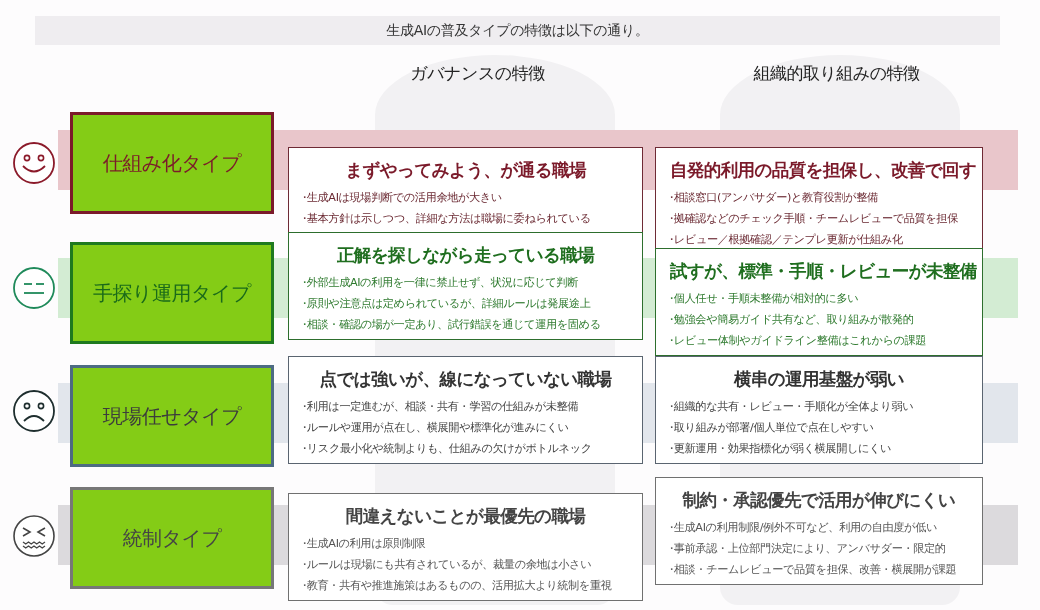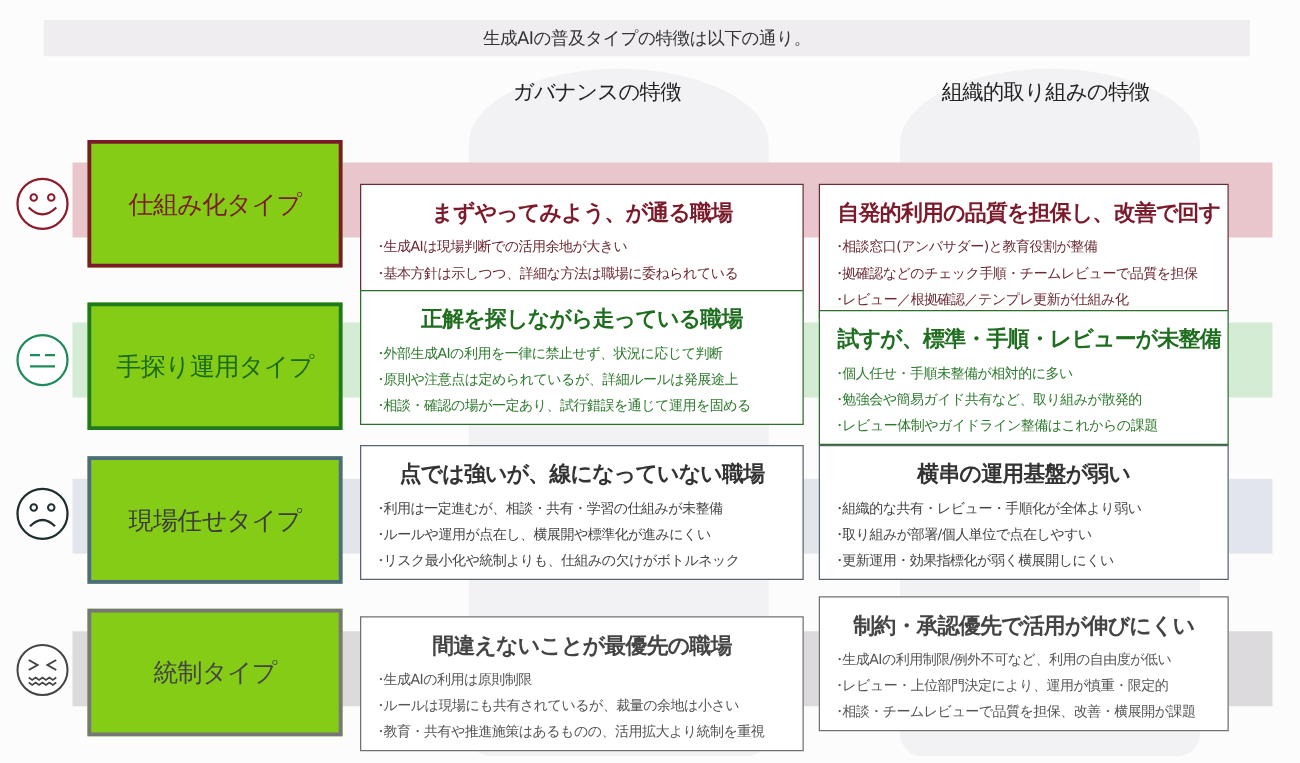--- a/index.html
+++ b/index.html
@@ -198,17 +198,17 @@
     <ul class="card-list">
       <li>生成AIの利用は原則制限</li>
       <li>ルールは現場にも共有されているが、裁量の余地は小さい</li>
       <li>教育・共有や推進施策はあるものの、活用拡大より統制を重視</li>
     </ul>
   </div>
   <div class="card c2" style="top:477px;">
     <div class="card-title">制約・承認優先で活用が伸びにくい</div>
     <ul class="card-list">
       <li>生成AIの利用制限/例外不可など、利用の自由度が低い</li>
-      <li>レビュー・上位部門決定により、運用が慎重・限定的</li>
+      <li>事前承認・上位部門決定により、アンバサダー・限定的</li>
       <li>相談・チームレビューで品質を担保、改善・横展開が課題</li>
     </ul>
   </div>
 </div>
 
 </body></html>

